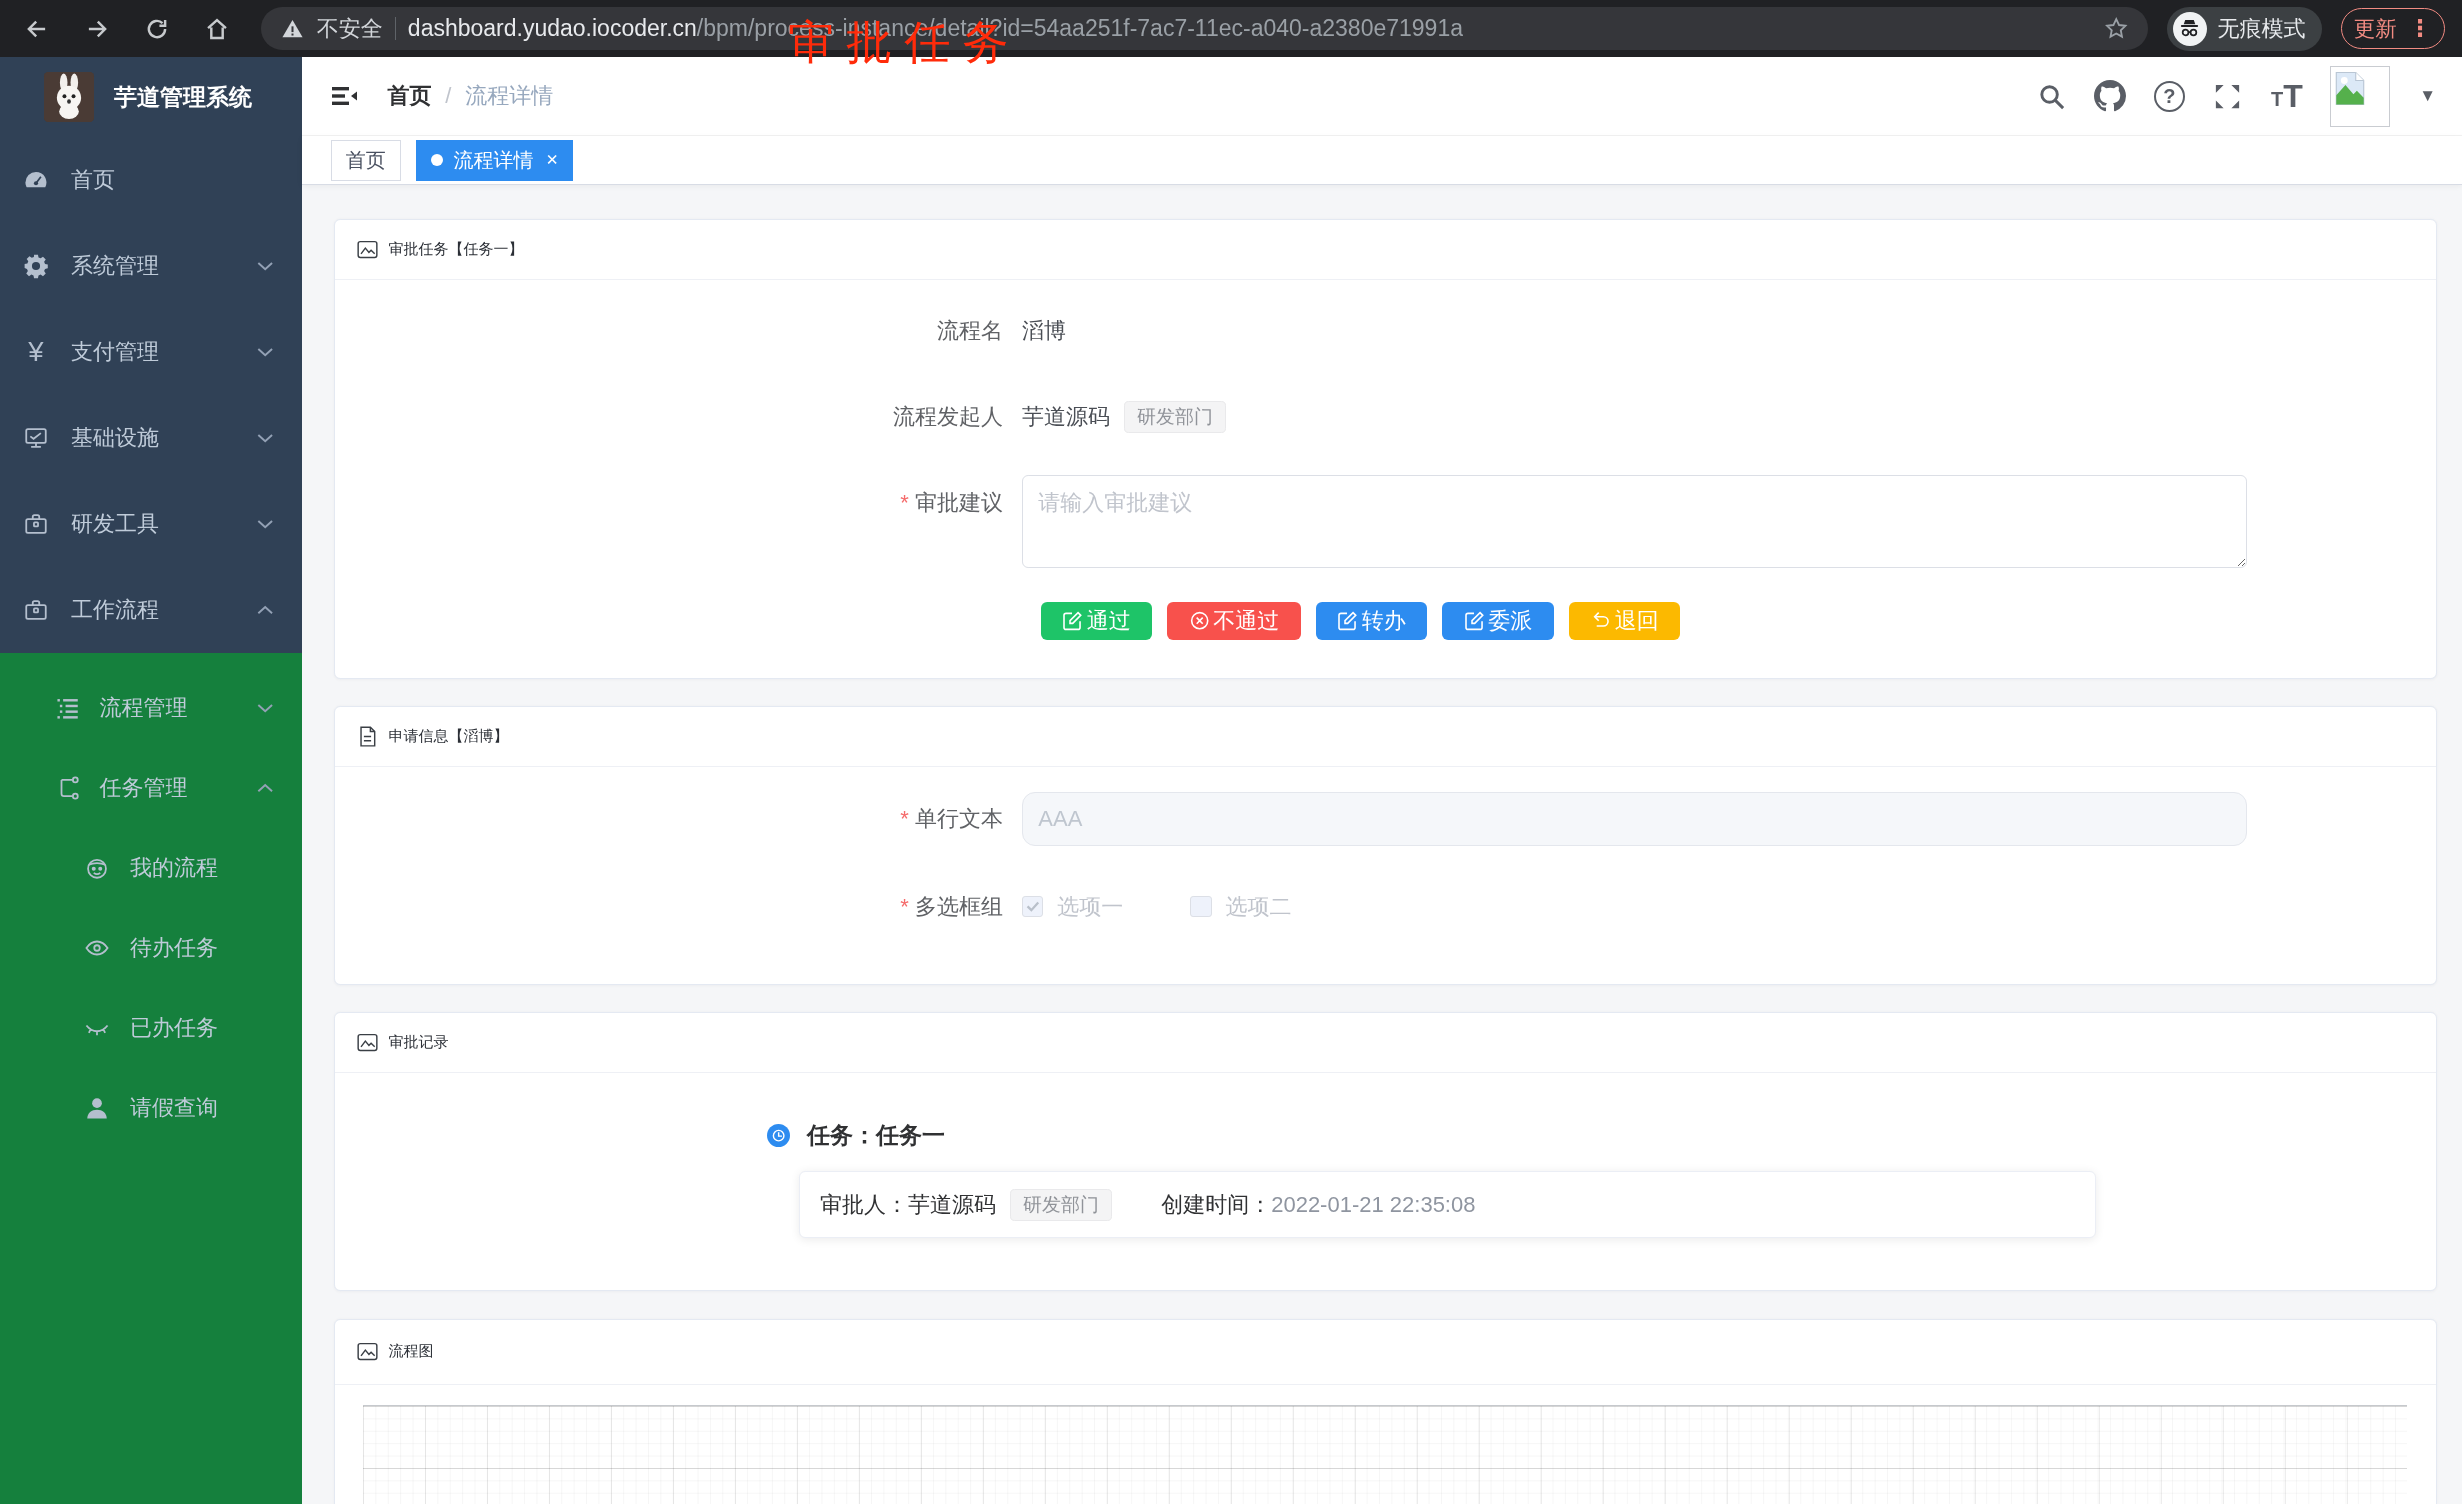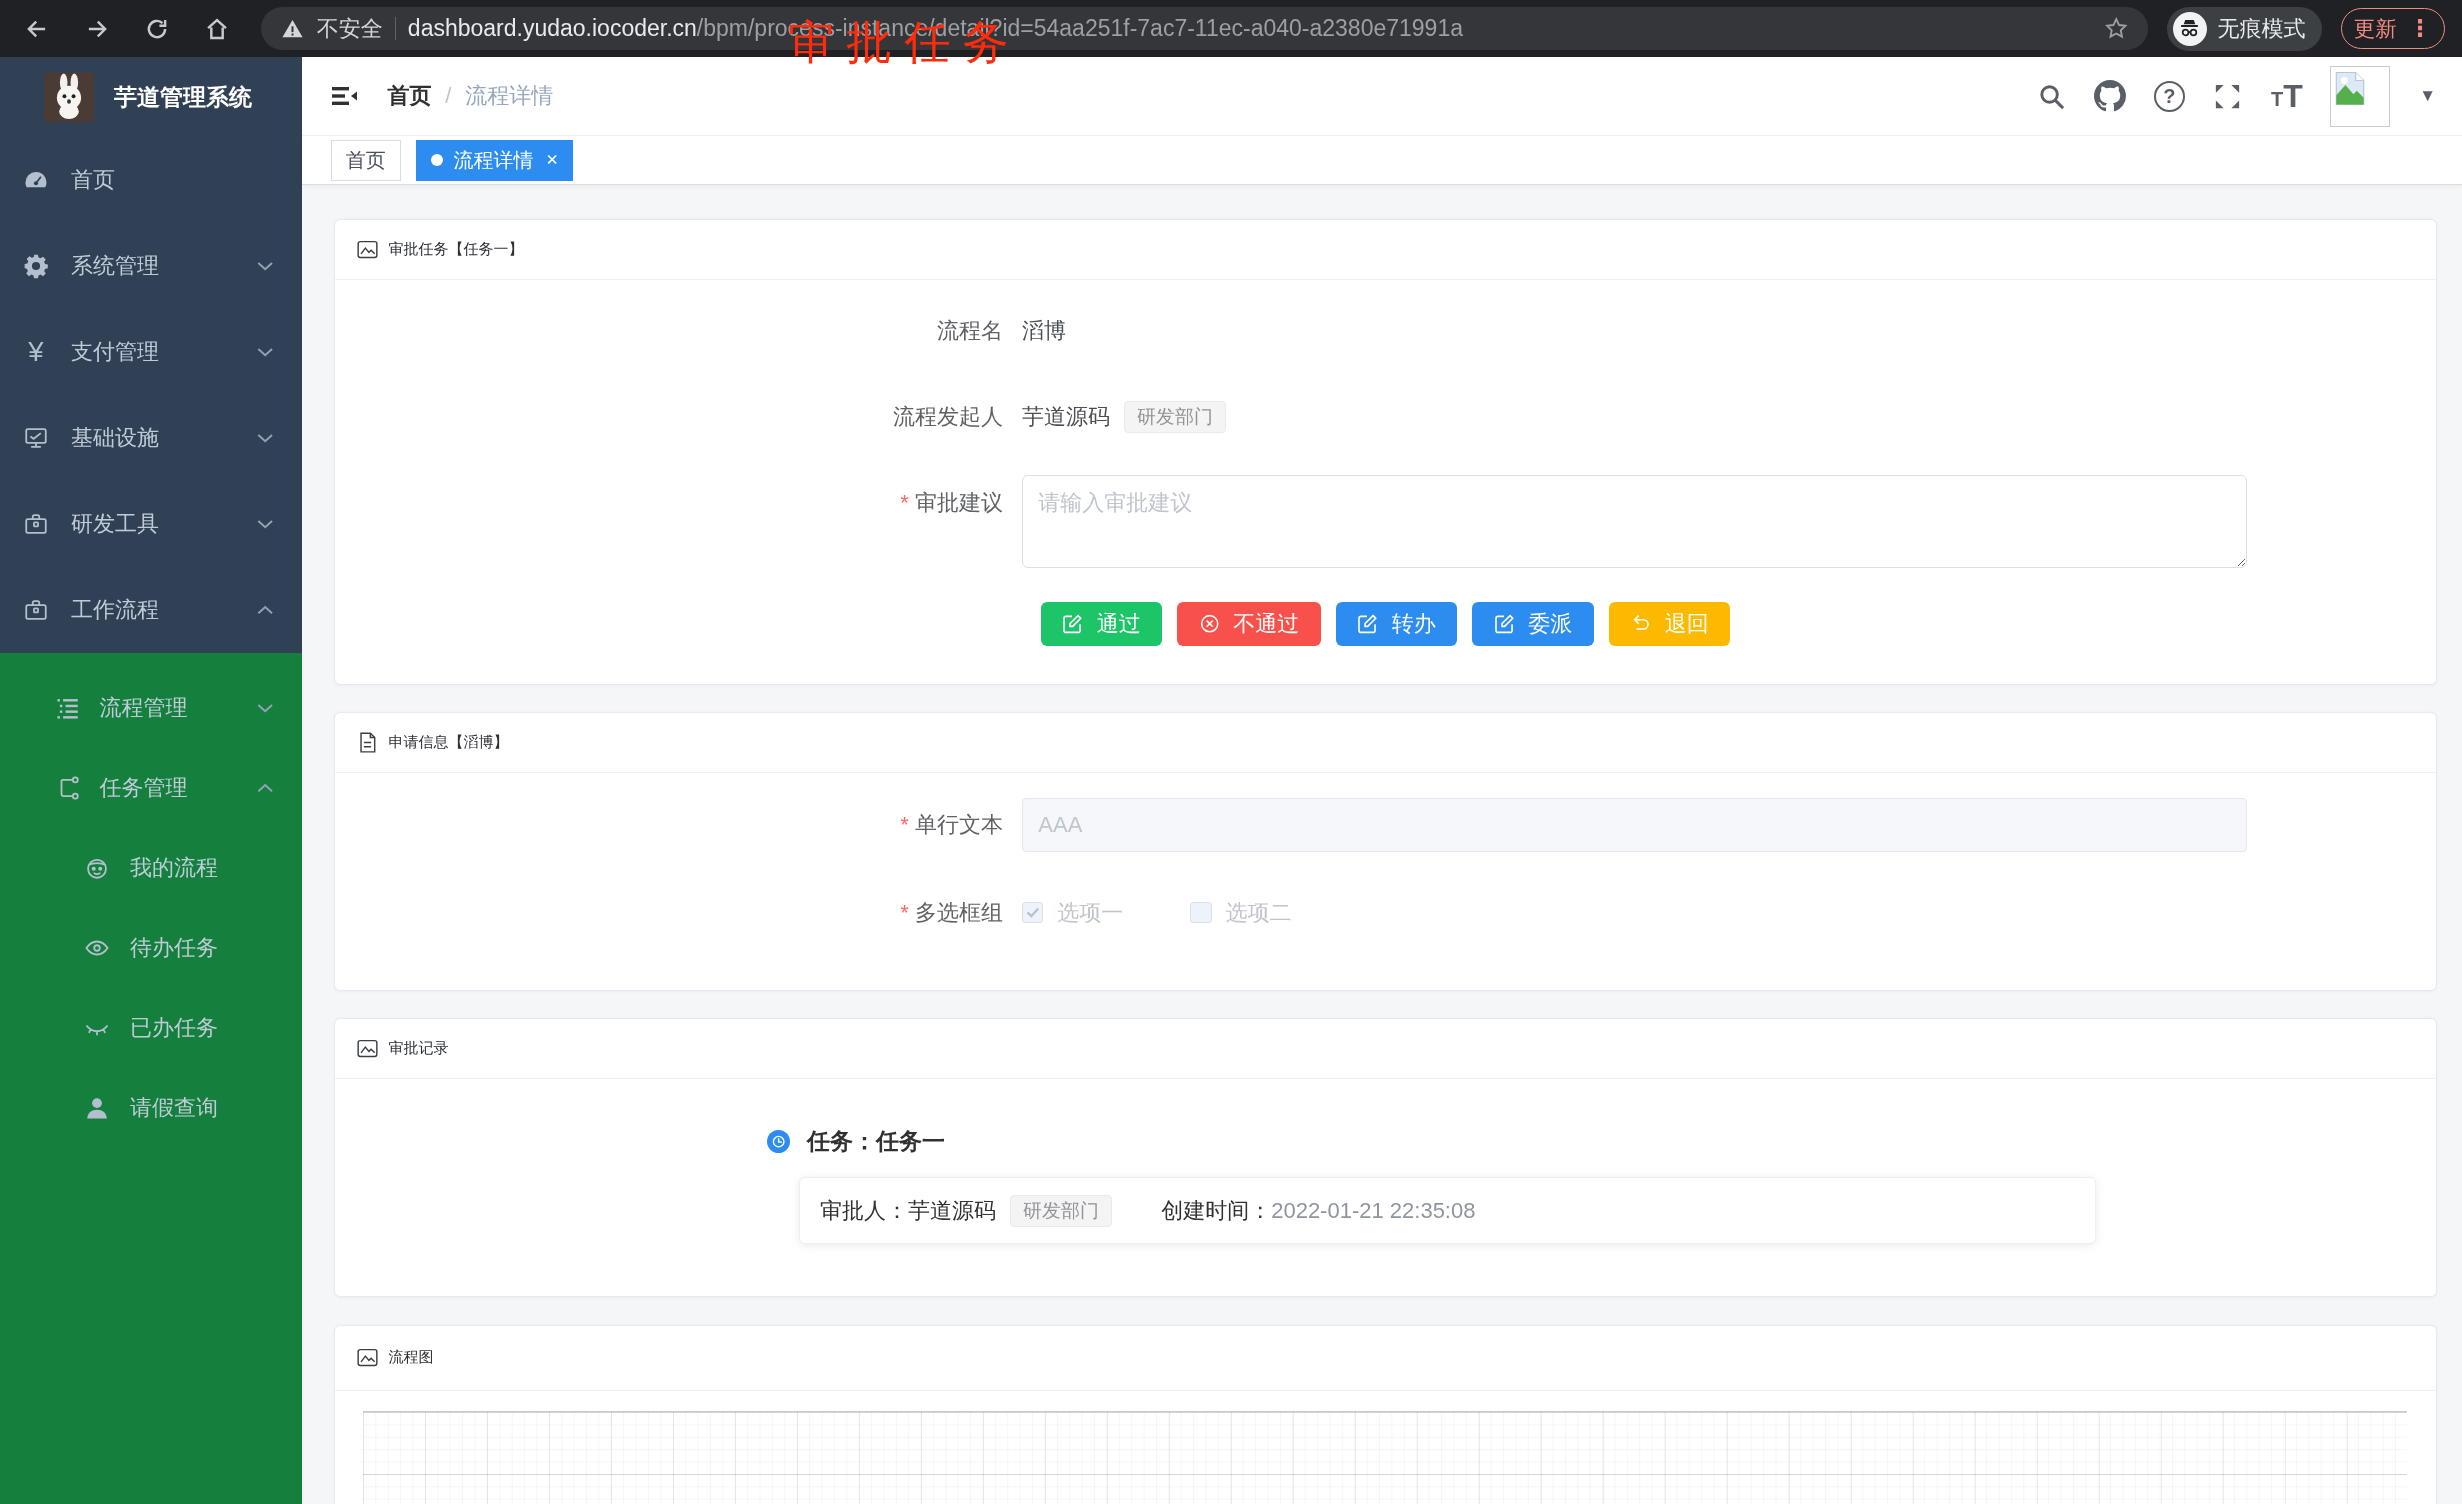--- a/index.html
+++ b/index.html
@@ -91,27 +91,27 @@
   .form-row.top { align-items:flex-start; }
   .f-label { flex:0 0 687px; text-align:right; padding-right:19px; font-size:22px; color:#606266; white-space:nowrap; }
   .req::before { content:"* "; color:#f56c6c; }
   .f-value { font-size:22px; color:#4a4e55; display:flex; align-items:center; }
   .tag { display:inline-flex; align-items:center; height:32px; padding:0 12.2px; background:#f4f4f5;
     border:0.8px solid #e9e9eb; border-radius:4.6px; color:#909399; font-size:19px; margin-left:13.8px; white-space:nowrap; }
   .sug-textarea { width:1225px; height:93px; border:0.8px solid #dcdfe6; border-radius:6.1px; padding:12.2px 15.3px;
     font-size:22px; color:#606266; resize:vertical; font-family:inherit; outline:none; }
   .sug-textarea::placeholder { color:#c0c4cc; }
   .btn-row { margin-left:706px; display:flex; gap:15.3px; }
-  .btn { display:inline-flex; align-items:center; gap:13px; height:44px; padding:0 21.4px; border:none;
+  .btn { display:inline-flex; align-items:center; gap:3px; height:38px; padding:0 21.4px; border:none;
     border-radius:6.1px; color:#fff; font-size:22px; cursor:pointer; font-family:inherit; }
   .btn-success { background:var(--success,#1ec468); }
   .btn-danger  { background:var(--danger,#f8514c); }
   .btn-primary { background:var(--primary,#2d8cf0); }
   .btn-warning { background:var(--warning,#fcb900);text-align:right; }
-  .disabled-input { width:1225px; height:54px; background:#f5f7fa; border:0.8px solid #e4e7ed; border-radius:4px;
+  .disabled-input { width:1225px; height:54px; background:#f5f7fa; border:0.8px solid #e4e7ed; border-radius:13px;
     padding:0 15.3px; font-size:22px; color:#bfc6cf; font-family:inherit; }
   .cb-group { display:flex; align-items:center; }
   .cb-item { display:flex; align-items:center; gap:13.8px; cursor:not-allowed; }
   .cb-item + .cb-item { margin-left:67px; }
   .cb { width:21.4px; height:21.4px; border:0.8px solid #dcdfe6; border-radius:3.1px; background:#eef2fb;
     display:inline-flex; align-items:center; justify-content:center; }
   .cb-label { font-size:22px; color:#c0c4cc; }
   
   .record-body { padding:47px 0 52px 432px; }
   .task-row { display:flex; align-items:center; gap:17px; }

